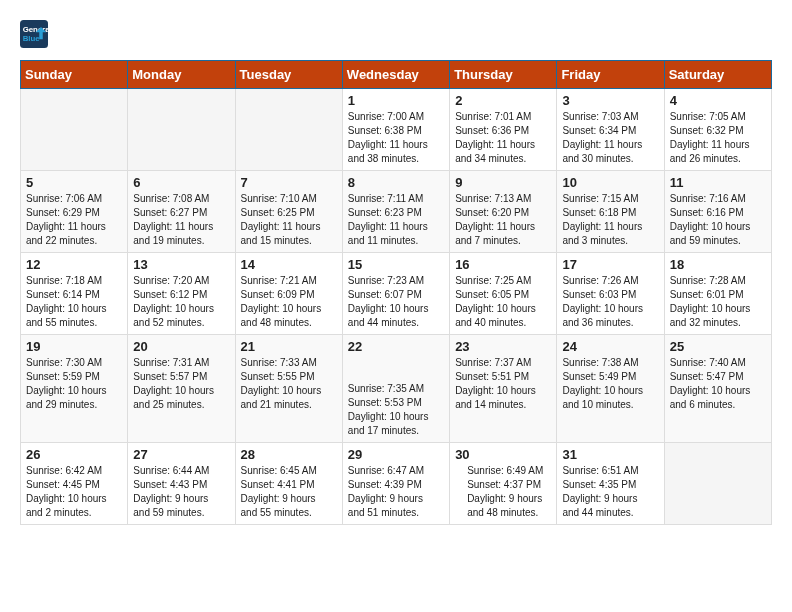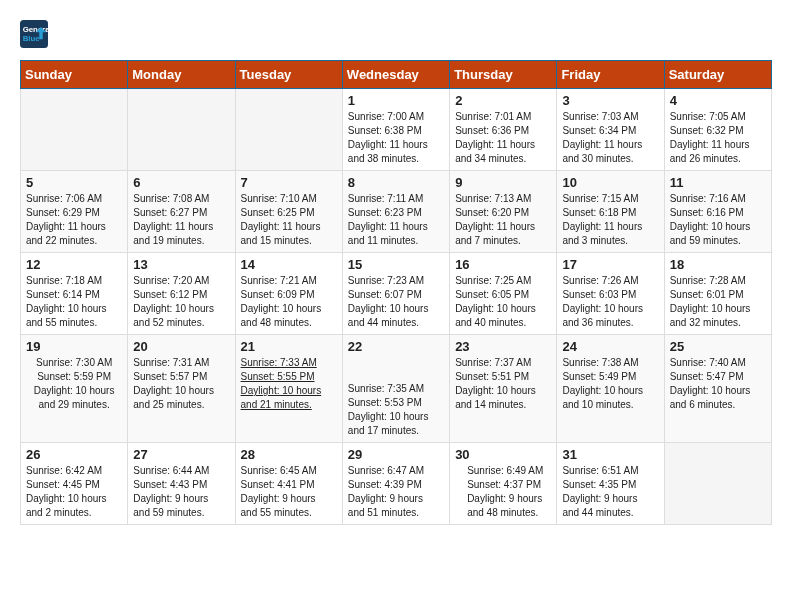--- a/index.html
+++ b/index.html
@@ -257,35 +257,35 @@
           <span class="day-number">18</span>
           <div class="day-info" style="white-space: pre-line;">Sunrise: 7:28 AM
 Sunset: 6:01 PM
 Daylight: 10 hours
 and 32 minutes.</div>
         </td>
       </tr>
       <tr>
         <td>
           <span class="day-number">19</span>
-          <div class="day-info" style="white-space: pre-line; text-align: center;">Sunrise: 7:30 AM
+          <div class="day-info" style="white-space: pre-line;">Sunrise: 7:30 AM
 Sunset: 5:59 PM
 Daylight: 10 hours
 and 29 minutes.</div>
         </td>
         <td>
           <span class="day-number">20</span>
           <div class="day-info" style="white-space: pre-line;">Sunrise: 7:31 AM
 Sunset: 5:57 PM
 Daylight: 10 hours
 and 25 minutes.</div>
         </td>
         <td>
           <span class="day-number">21</span>
-          <div class="day-info" style="white-space: pre-line; text-decoration: underline;">Sunrise: 7:33 AM
+          <div class="day-info" style="white-space: pre-line;">Sunrise: 7:33 AM
 Sunset: 5:55 PM
 Daylight: 10 hours
 and 21 minutes.</div>
         </td>
         <td>
           <span class="day-number">22</span>
           <div class="day-info" style="white-space: pre-line; margin-top: 28px;">Sunrise: 7:35 AM
 Sunset: 5:53 PM
 Daylight: 10 hours
 and 17 minutes.</div>

